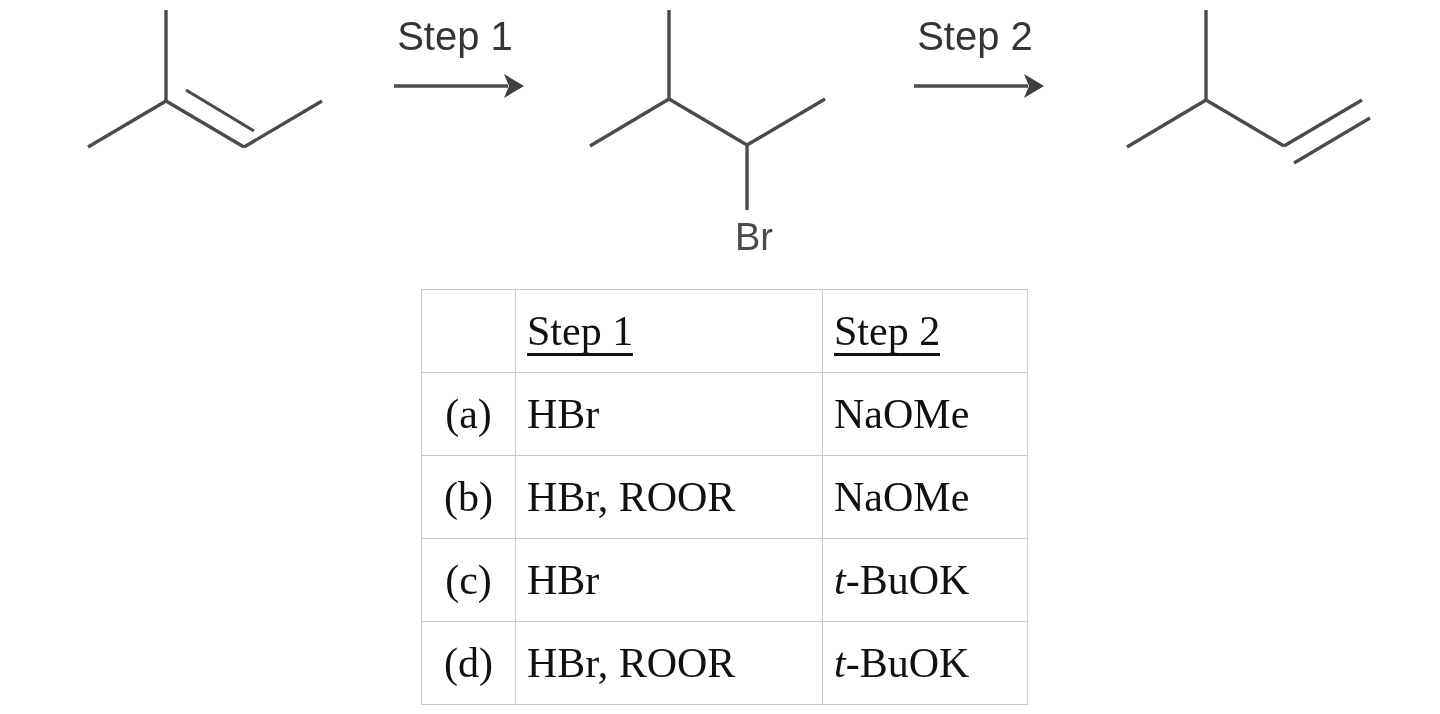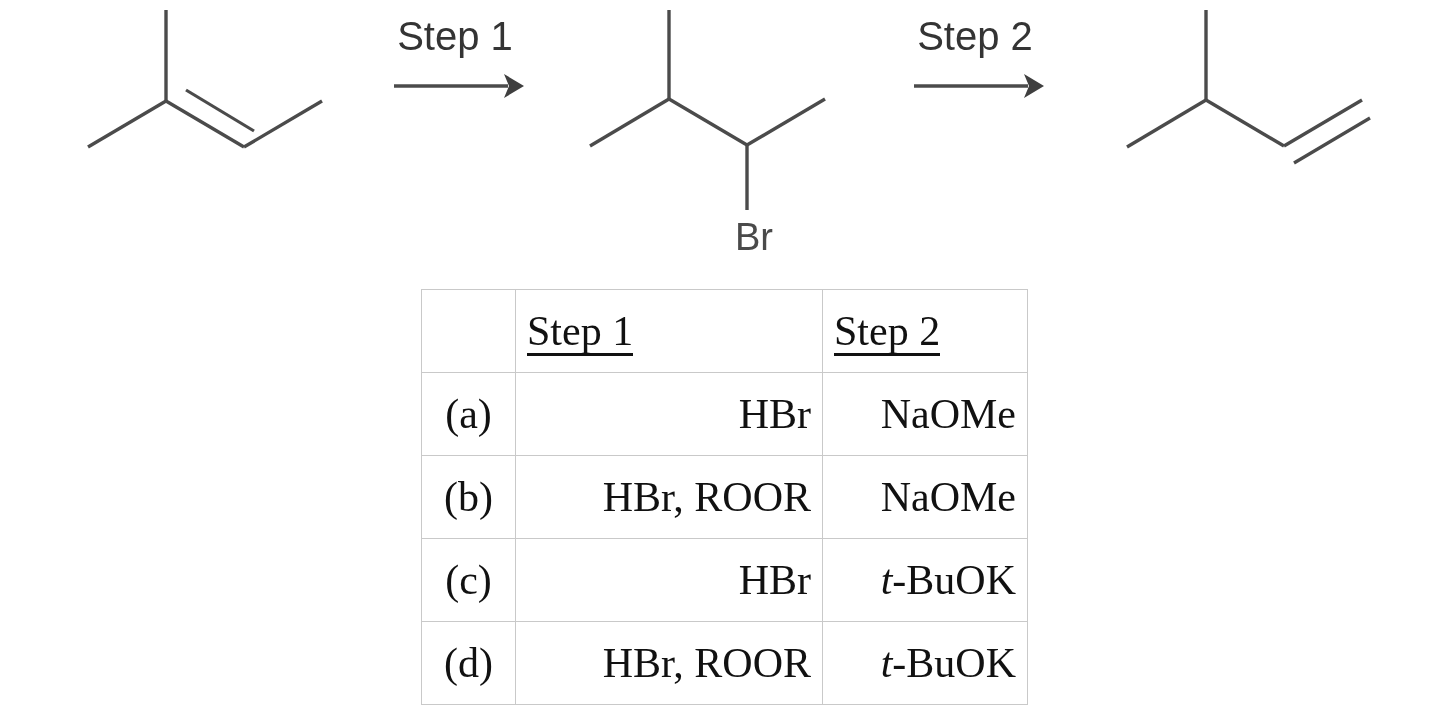--- a/index.html
+++ b/index.html
@@ -120,21 +120,21 @@
   }
   th.col-head.blank-head .head-text {
     border-bottom: none;
   }
 
   td.key-cell {
     text-align: center;
     padding: 0 4px;
   }
   td.reagent-cell {
-    text-align: right;
+    text-align: left;
   }
   .ital {
     font-style: italic;
   }
 </style>
 </head>
 <body>
 
 <div id="page-root">
 

